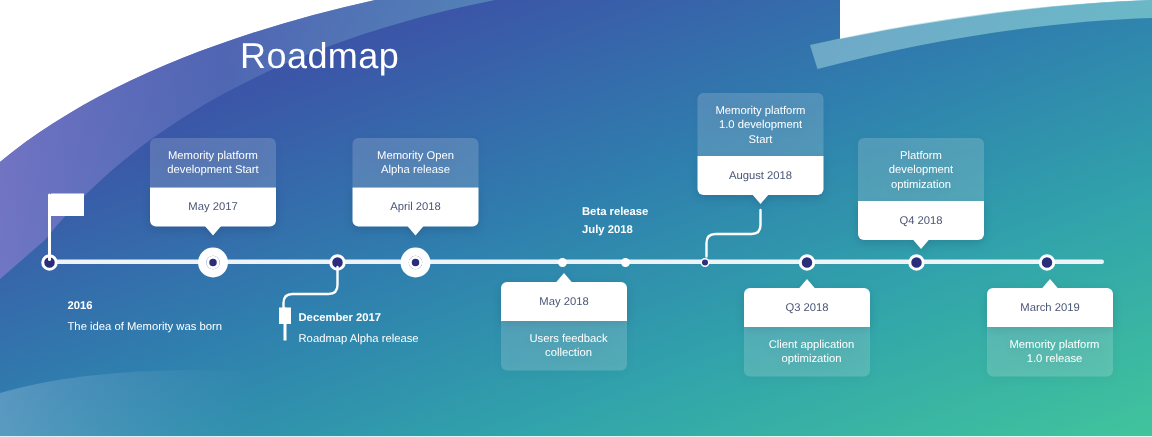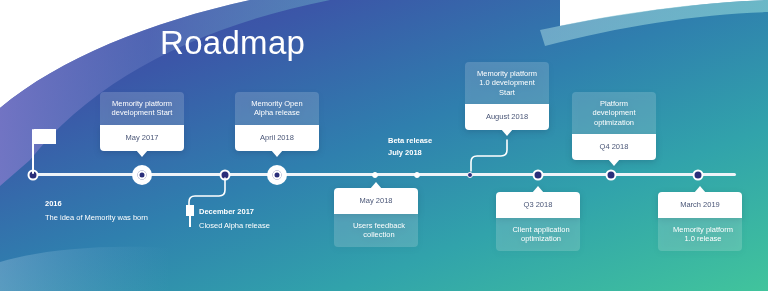--- a/index.html
+++ b/index.html
@@ -12,21 +12,21 @@
     background:#ffffff;
   }
 
   
   #bg-layer{position:absolute;inset:0;}
   #bg-svg{position:absolute;left:0;top:0;width:768px;height:291px;display:block;}
 
   
   #title{
     position:absolute;left:160px;top:24px;
-    font-size:33px;color:#ffffff;
+    font-size:24px;color:#ffffff;
     letter-spacing:.3px;
     font-weight:400;
     white-space:nowrap;
   }
 
   
   #axis-line{
     position:absolute;left:30px;top:173px;
     width:706px;height:3px;border-radius:2px;
     background:#eef3f8;
@@ -271,21 +271,21 @@
     <div class="card-foot">Memority platform 1.0 release</div>
   </div>
 
   <div class="note" style="left:45px;top:198px;">
     <span class="note-date">2016</span>
     <span class="note-text">The idea of Memority was born</span>
   </div>
 
   <div class="note" style="left:199px;top:206px;">
     <span class="note-date">December 2017</span>
-    <span class="note-text">Closed Alpha release</span>
+    <span class="note-text">Roadmap Alpha release</span>
   </div>
 
   <div class="note center" style="left:388px;top:135px;">
     <span class="note-date">Beta release</span>
     <span class="note-text">July 2018</span>
   </div>
 
 </div>
 
 </body></html>

